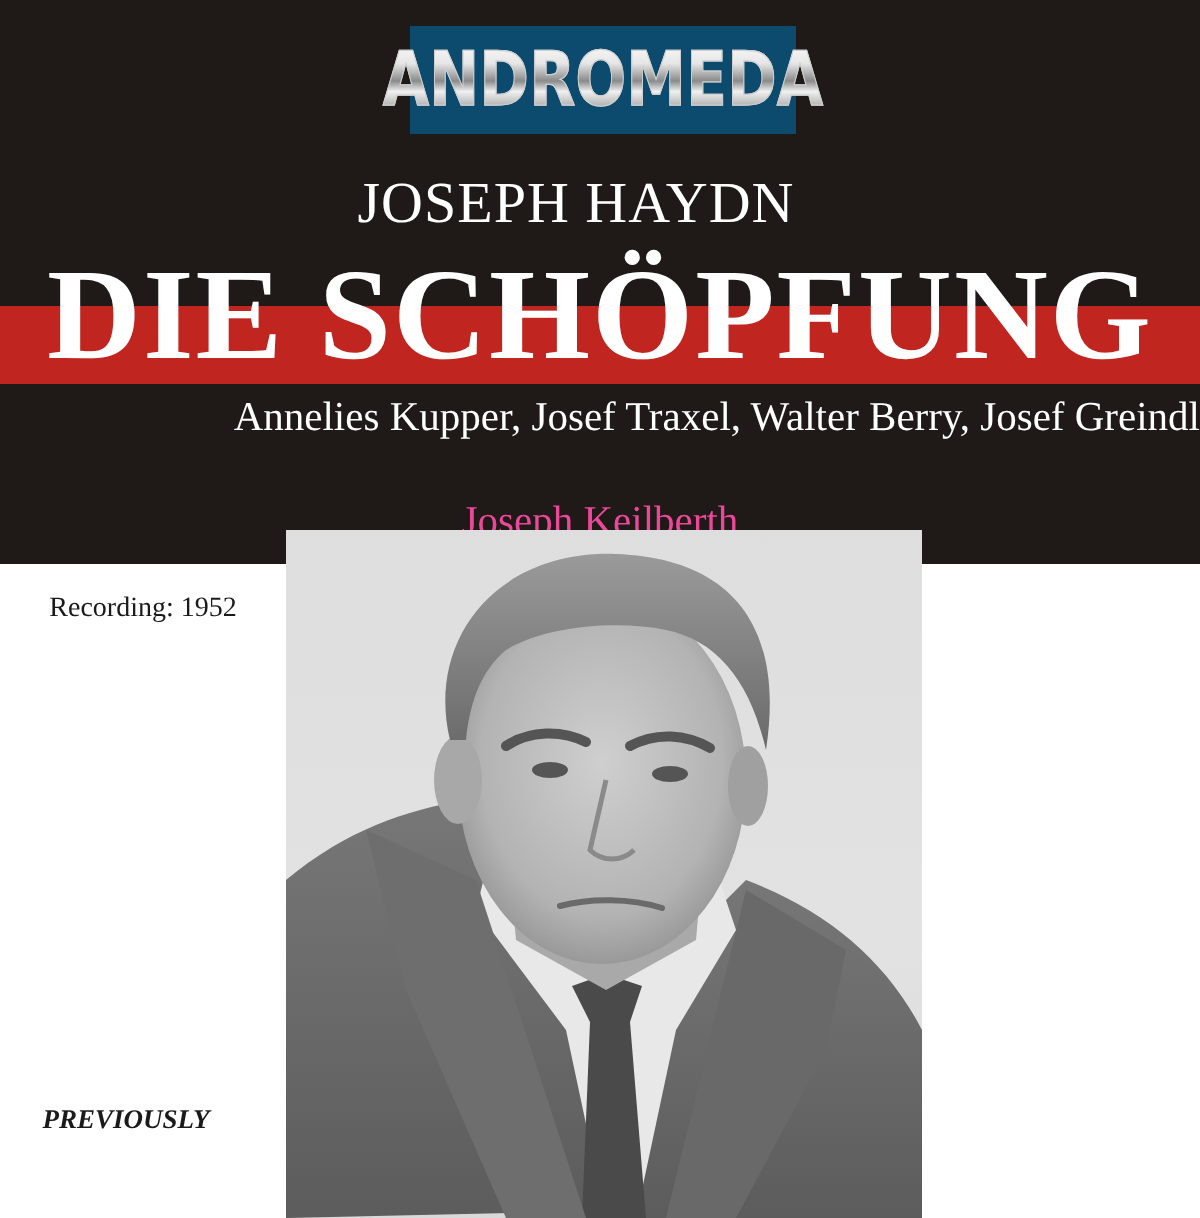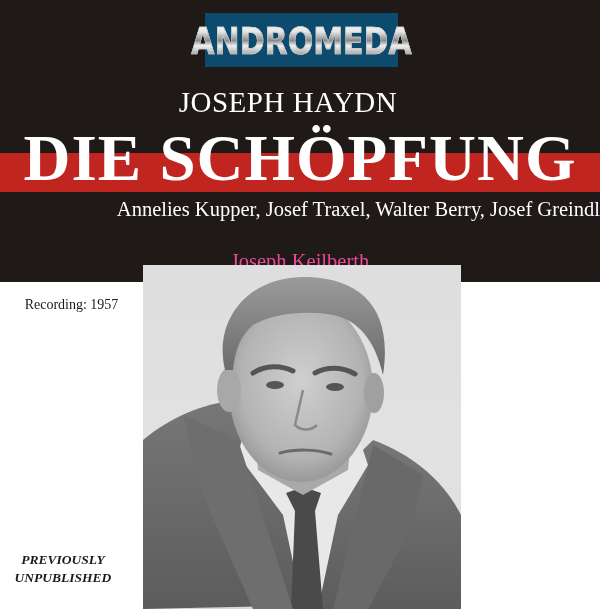--- a/index.html
+++ b/index.html
@@ -70,25 +70,24 @@
 
 <div class="logo-box">
   <span class="logo-text">ANDROMEDA</span>
 </div>
 
 <div class="composer">JOSEPH HAYDN</div>
 <div class="title">DIE SCHÖPFUNG</div>
 <div class="artists">Annelies Kupper, Josef Traxel, Walter Berry, Josef Greindl</div>
 <div class="conductor">Joseph Keilberth</div>
 
-<div class="recording">Recording: 1957</div>
+<div class="recording">Recording: 1952</div>
 
 <div class="unpublished">
   <div>PREVIOUSLY</div>
-  <div>UNPUBLISHED</div>
 </div>
 
 <div class="photo">
   <svg width="318" height="344" viewBox="0 0 318 344">
     <defs>
       <linearGradient id="suit" x1="0" y1="0" x2="0" y2="1">
         <stop offset="0" stop-color="#777"></stop>
         <stop offset="1" stop-color="#5c5c5c"></stop>
       </linearGradient>
       <radialGradient id="face" cx="0.5" cy="0.45" r="0.6">

